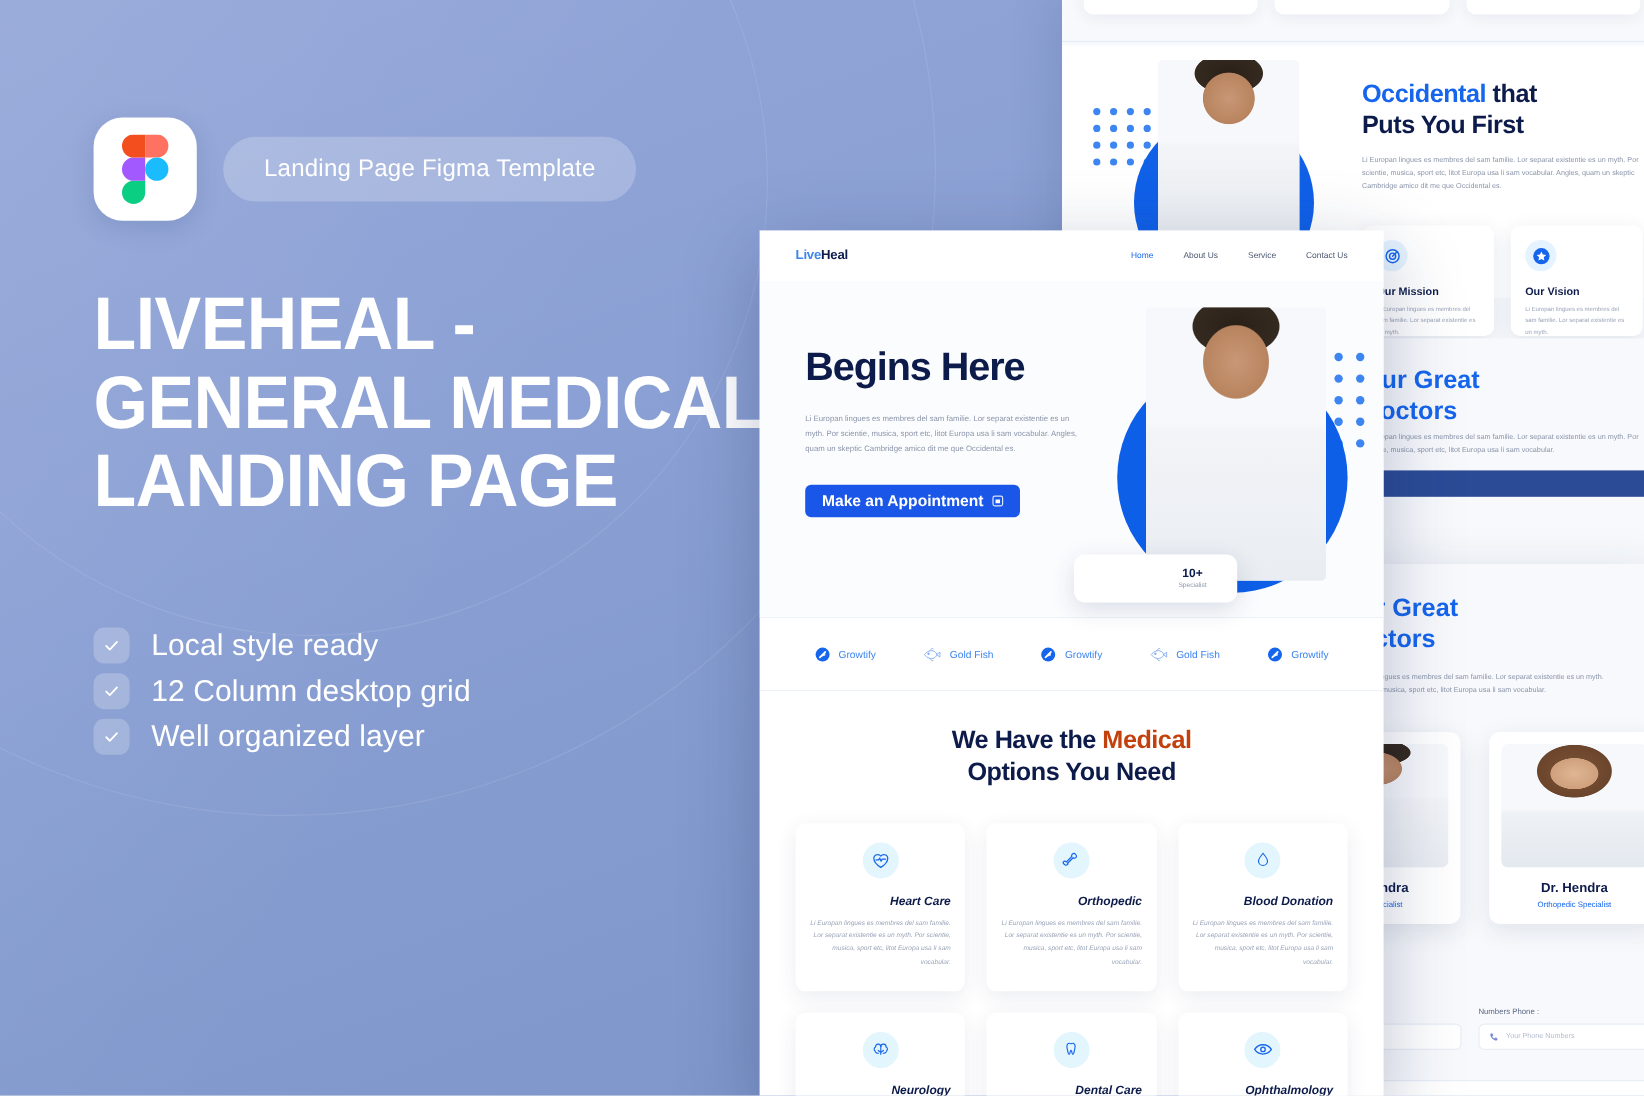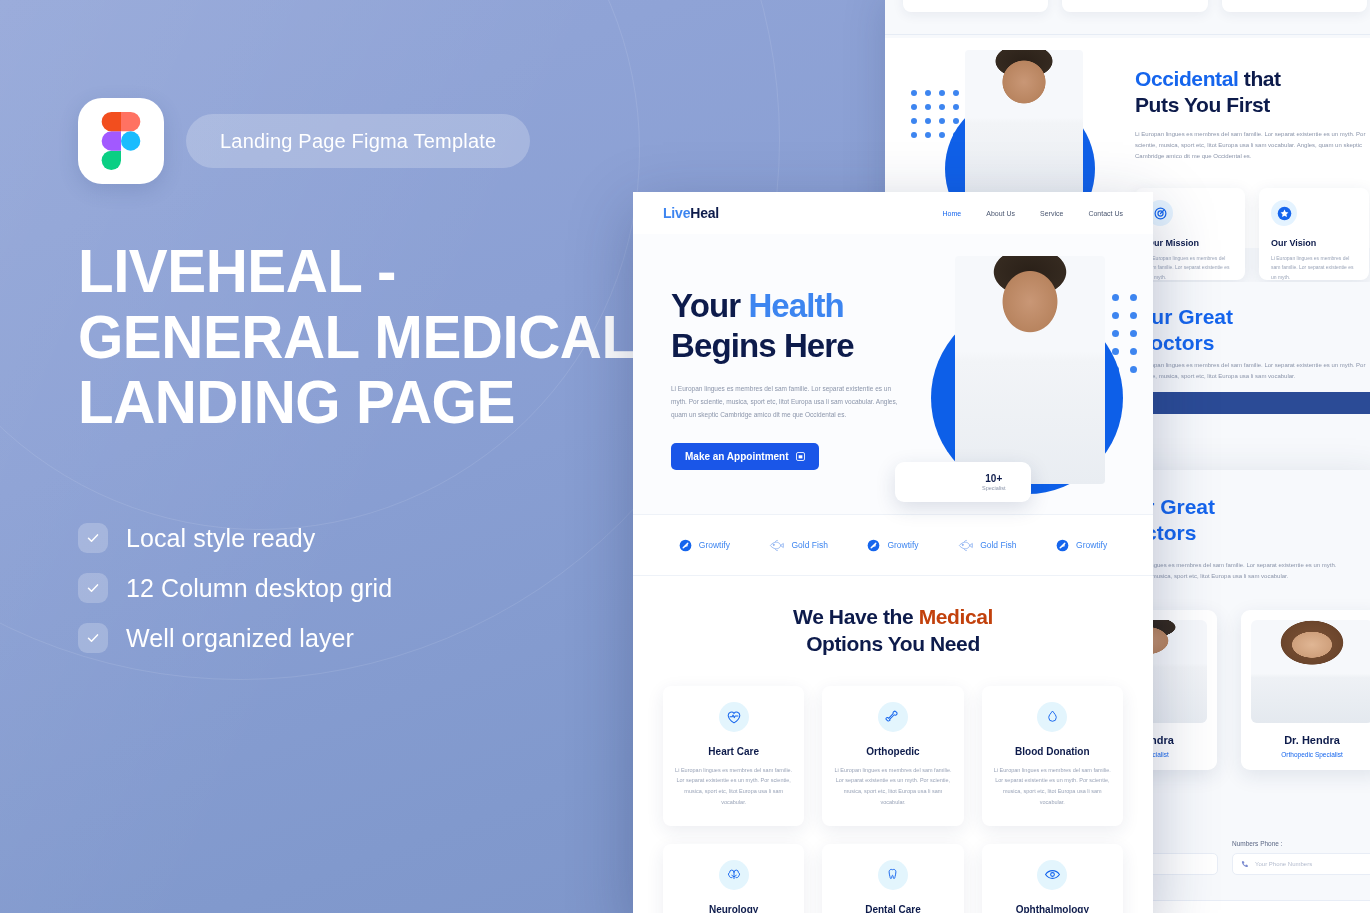--- a/index.html
+++ b/index.html
@@ -35,21 +35,21 @@
     color: #ffffff; font-size: 20px; letter-spacing: .2px;
   }
   .promo-title {
     margin-top: 54px; color: #ffffff; font-weight: 700;
     font-size: 62px; line-height: 1.06; letter-spacing: -0.5px;
     font-stretch: condensed; text-transform: uppercase;
     transform: scaleX(0.94); transform-origin: left top;
   }
   .promo-title .ln { display: block; white-space: nowrap; }
 
-  .feature-list { margin-top: 88px; display: flex; flex-direction: column; gap: 20px; }
+  .feature-list { margin-top: 88px; display: flex; flex-direction: column; gap: 8px; }
   .feature-row { display: flex; align-items: center; gap: 18px; }
   .feature-check {
     width: 30px; height: 30px; border-radius: 9px;
     background: rgba(255,255,255,0.22);
     display: flex; align-items: center; justify-content: center; flex: none;
   }
   .feature-text { color: #ffffff; font-size: 25px; letter-spacing: .1px; }
 
   
   .sheet { position: absolute; background: #ffffff; overflow: hidden; }
@@ -131,35 +131,35 @@
     font-size: 6px; color: #b4bcce;
   }
 
   
   .center-mock {
     left: 633px; top: 192px; width: 520px; height: 730px;
     background: #ffffff; z-index: 8;
     box-shadow: 0 18px 60px rgba(25,40,85,0.28);
   }
   .cm-nav { height: 42px; display: flex; align-items: center; justify-content: space-between; padding: 0 30px; }
-  .cm-logo { font-size: 14px; font-weight: 700; color: #0d1b4b; letter-spacing: -0.2px; }
+  .cm-logo { font-size: 11px; font-weight: 700; color: #0d1b4b; letter-spacing: -0.2px; }
   .cm-logo .lv { color: #3d85f0; }
   .cm-menu { display: flex; gap: 25px; }
   .cm-menu a { font-size: 7px; color: #4a5670; text-decoration: none; }
   .cm-menu a.active { color: #1565ed; }
 
   .cm-hero { position: relative; height: 280px; background: #fbfcfe; }
   .cm-hero-left { position: absolute; left: 38px; top: 52px; width: 230px; }
   .cm-h1 { font-size: 33px; font-weight: 700; line-height: 1.2; color: #0d1b4b; letter-spacing: -0.9px; }
   .cm-h1 .hl { color: #3d85f0; }
   .cm-h1 .ln { display: block; white-space: nowrap; }
   .cm-sub { margin-top: 18px; font-size: 6.5px; line-height: 1.95; color: #8b95aa; }
   .cm-cta {
     margin-top: 22px; height: 27px; padding: 0 14px; border: none; border-radius: 5px;
-    background: #1a56e8; color: #fff; font-size: 10px; font-weight: 700;
+    background: #1a56e8; color: #fff; font-size: 13px; font-weight: 700;
     font-family: inherit; display: inline-flex; align-items: center; gap: 7px; cursor: pointer;
   }
   .cta-glyph { width: 9px; height: 9px; border: 1.2px solid rgba(255,255,255,0.85); border-radius: 2px;
     display: flex; align-items: center; justify-content: center; }
 
   .cm-hero-right { position: absolute; left: 262px; top: 18px; width: 250px; height: 255px; }
   .cm-circle { position: absolute; left: 36px; top: 50px; width: 192px; height: 192px; background: #0d5fe8; border-radius: 50%; }
   .cm-dots { right: 8px; top: 42px; grid-template-columns: repeat(5, 7px); grid-template-rows: repeat(5, 7px); gap: 11px; }
   .cm-dots span { width: 7px; height: 7px; }
   .cm-doc-photo { left: 60px; top: 4px; width: 150px; height: 228px; }
@@ -182,21 +182,21 @@
   }
   .brand { display: flex; align-items: center; gap: 7px; }
   .brand-name { font-size: 8.5px; color: #3d85f0; }
 
   .cm-services { padding: 28px 30px 0; }
   .cm-sec-title { text-align: center; font-size: 21px; font-weight: 700; line-height: 1.28; color: #0d1b4b; letter-spacing: -0.4px; }
   .cm-sec-title .hl { color: #c2410c; }
   .svc-grid { margin-top: 28px; display: grid; grid-template-columns: repeat(3, 1fr); gap: 18px; }
   .svc-card {
     background: #fff; border-radius: 8px; box-shadow: 0 5px 18px rgba(30,48,92,0.085);
-    padding: 16px 12px 18px; text-align: center;
+    padding: 16px 12px 18px; text-align: right; font-style: italic;
   }
   .svc-icon {
     width: 30px; height: 30px; margin: 0 auto; border-radius: 50%;
     background: #e3f5fd; display: flex; align-items: center; justify-content: center;
   }
   .svc-title { margin-top: 14px; font-size: 10px; font-weight: 700; color: #0d1b4b; }
   .svc-body { margin-top: 8px; font-size: 5.5px; line-height: 1.95; color: #9aa4b8; }
 
   
   .ph-doc-male {
@@ -435,21 +435,20 @@
       <a href="#" class="active">Home</a>
       <a href="#">About Us</a>
       <a href="#">Service</a>
       <a href="#">Contact Us</a>
     </div>
   </nav>
 
   <section class="cm-hero">
     <div class="cm-hero-left">
       <h2 class="cm-h1">
-        <span class="ln"><span>Your </span><span class="hl">Health</span></span>
         <span class="ln">Begins Here</span>
       </h2>
       <p class="cm-sub">Li Europan lingues es membres del sam familie. Lor separat existentie es un myth. Por scientie, musica, sport etc, litot Europa usa li sam vocabular. Angles, quam un skeptic Cambridge amico dit me que Occidental es.</p>
       <button class="cm-cta">
         <span>Make an Appointment</span>
         <span class="cta-glyph">
           <svg width="5" height="5" viewBox="0 0 8 8">
               <rect x="1" y="2" width="6" height="5" fill="#fff"></rect>
             </svg>
         </span>

